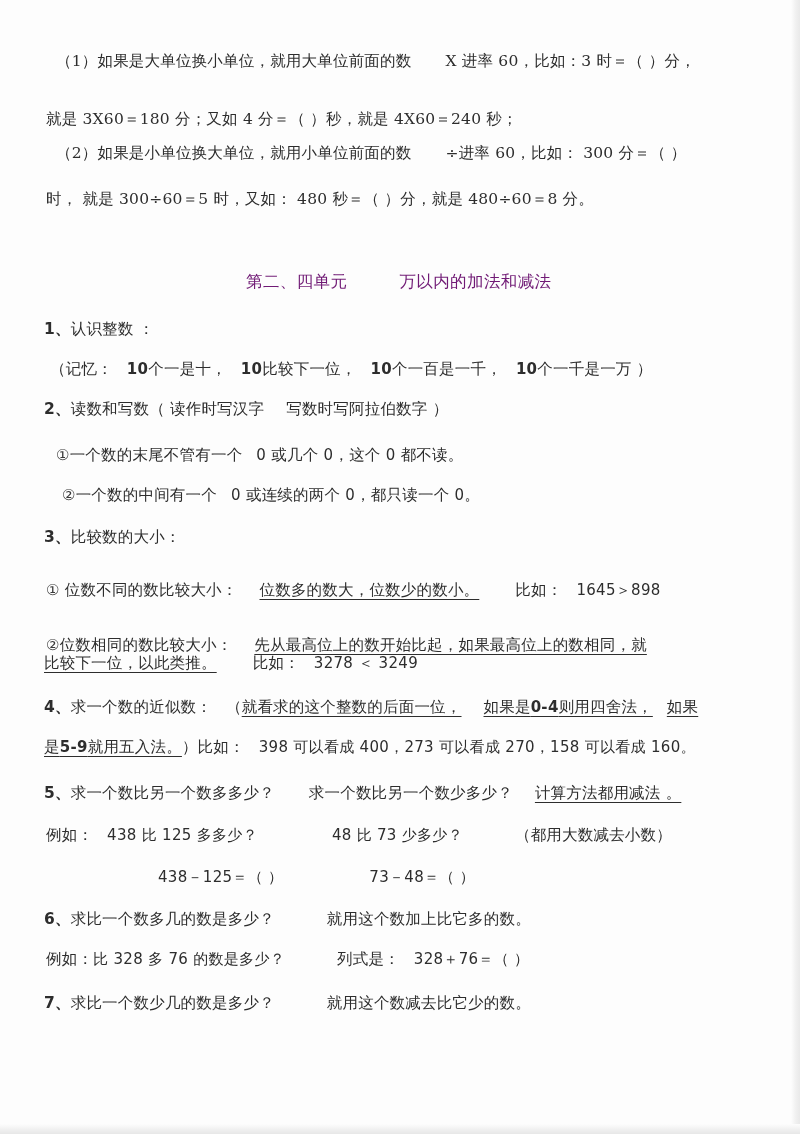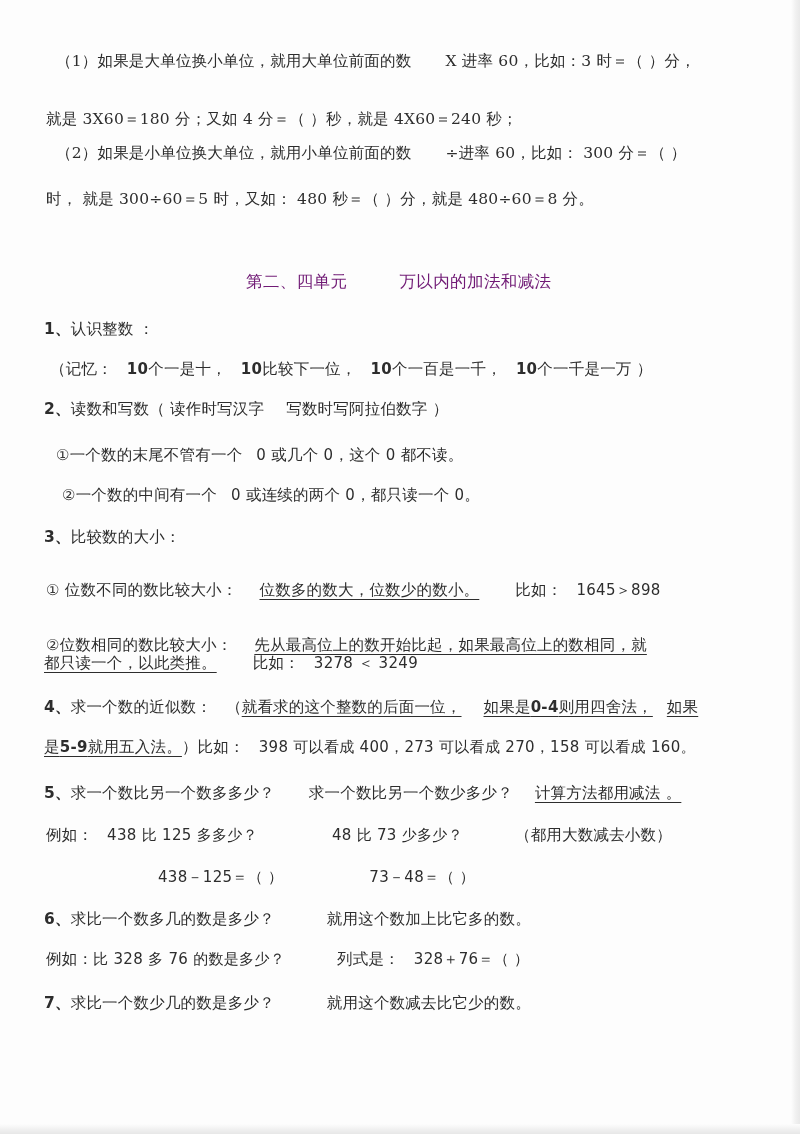--- a/index.html
+++ b/index.html
@@ -141,21 +141,21 @@
     <div class="line" style="left:44px; top:530px;">
       <span class="listnum">3、</span><span>比较数的大小：</span>
     </div>
     <div class="line" style="left:46px; top:572px;margin-top:11px;">
       <span class="circ">①</span>&nbsp;<span>位数不同的数比较大小：</span><span class="sp sp3"></span><span class="ul">位数多的数大，位数少的数小。</span><span class="ul sp sp3"></span><span class="sp sp2"></span><span>比如：</span><span class="sp sp2"></span><span class="num">1645＞898</span>
     </div>
     <div class="line" style="left:46px; top:614px;margin-top:24px;">
       <span class="circ">②</span><span>位数相同的数比较大小：</span><span class="sp sp3"></span><span class="ul">先从最高位上的数开始比起，如果最高位上的数相同，就</span><span class="ul sp sp6"></span><span class="ul sp sp4"></span>
     </div>
     <div class="line" style="left:44px; top:656px;">
-      <span class="ul">都只读一个，以此类推。</span><span class="ul sp sp3"></span><span class="sp sp2"></span><span>比如：</span><span class="sp sp2"></span><span class="num">3278 ＜ 3249</span>
+      <span class="ul">比较下一位，以此类推。</span><span class="ul sp sp3"></span><span class="sp sp2"></span><span>比如：</span><span class="sp sp2"></span><span class="num">3278 ＜ 3249</span>
     </div>
 
     <div class="line" style="left:44px; top:700px;">
       <span class="listnum">4、</span><span>求一个数的近似数：</span><span class="sp sp2"></span><span>（</span><span class="ul">就看求的这个整数的后面一位，</span><span class="ul sp sp3"></span><span class="ul">如果是</span><span class="ul sp"> </span><span class="ul numb">0-4</span><span class="ul">则用四舍法，</span><span class="ul sp sp2"></span><span class="ul">如果</span>
     </div>
     <div class="line" style="left:44px; top:740px;">
       <span class="ul">是</span><span class="ul sp"> </span><span class="ul numb">5-9</span><span class="ul sp"> </span><span class="ul">就用五入法。</span><span>）</span><span>比如：</span><span class="sp sp2"></span><span class="num">398 可以看成 400，273 可以看成 270，158 可以看成 160。</span>
     </div>
 
     <div class="line" style="left:44px; top:786px;">

